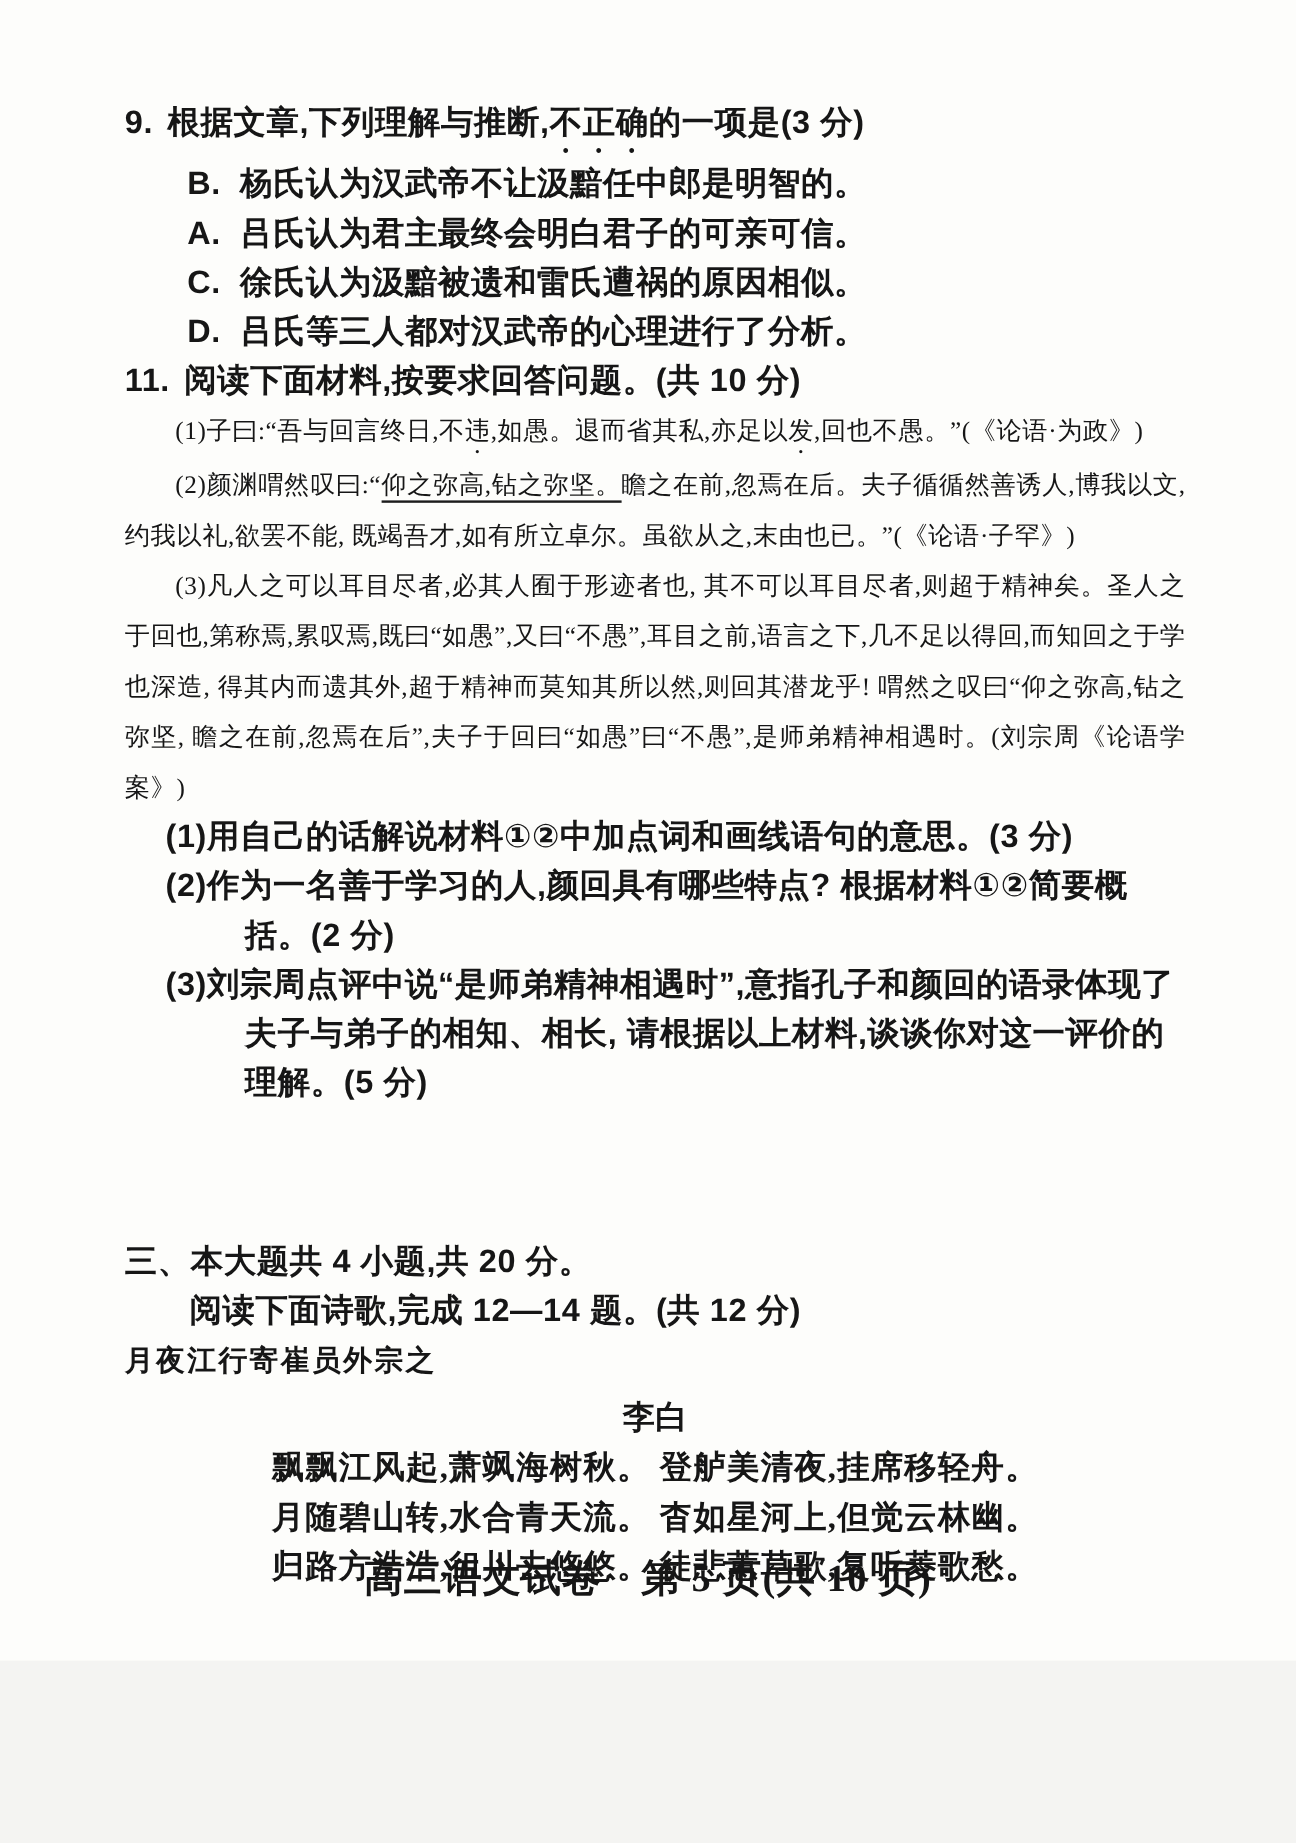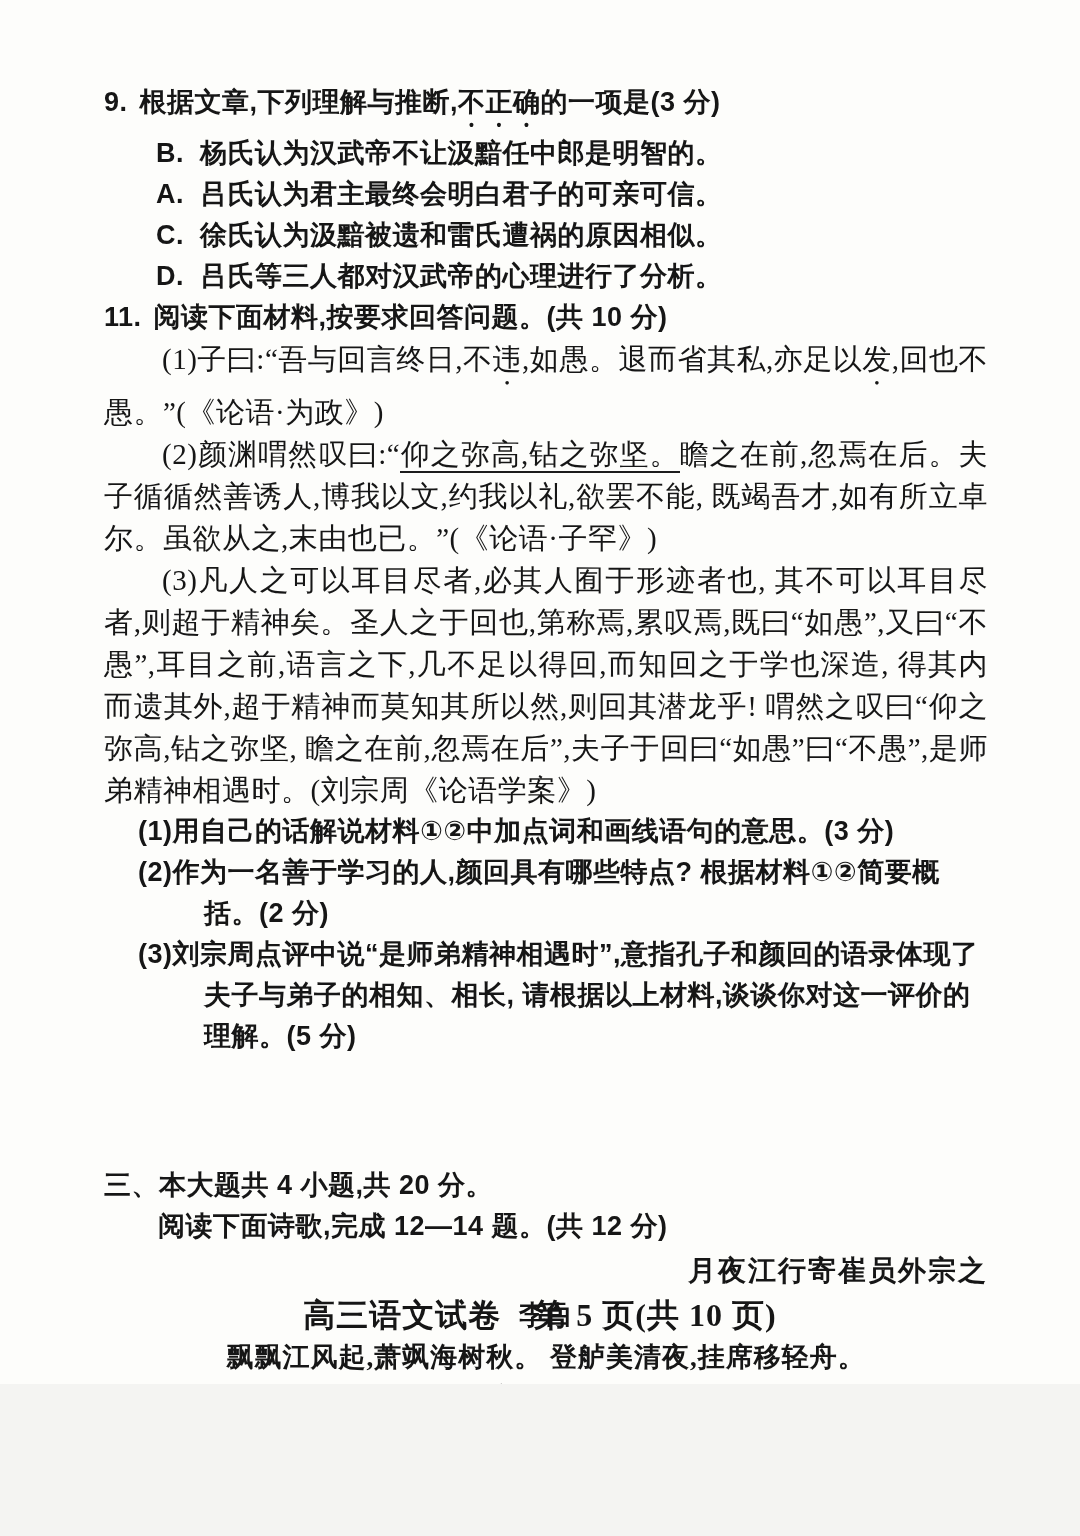--- a/index.html
+++ b/index.html
@@ -38,21 +38,21 @@
   .qnum { margin-right: 12px; }
   .option {
     padding-left: 52px;
   }
   .opt-label { margin-right: 16px; }
   .kaiti {
     font-family: "Liberation Serif", "DejaVu Serif", serif;
     font-weight: 500;
   }
   .material {
-    font-size: 29px;
+    font-size: 21px;
     line-height: 42px;
     text-indent: 2em;
     text-align: justify;
     letter-spacing: 0.5px;
   }
   .subq {
     padding-left: 100px;
     text-indent: -66px;
   }
   .dots {
@@ -61,25 +61,26 @@
     text-emphasis-position: under left;
     -webkit-text-emphasis-position: under;
   }
   .uline {
     border-bottom: 2px solid #1c1c1c;
     padding-bottom: 1px;
   }
   .spacer { height: 108px; }
   .poem-title {
     margin: 2px 0 0 0;
-    text-align: right;
-    font-size: 28px;
+    text-align: left;
+    font-size: 24px;
     font-weight: 700;
     line-height: 44px;
     letter-spacing: 2px;
+    font-family: Liberation Mono, monospace;
   }
   .poem-author {
     text-align: center;
     font-size: 27px;
     font-weight: 700;
     line-height: 44px;
   }
   .poem-line {
     text-align: center;
     font-size: 27px;

